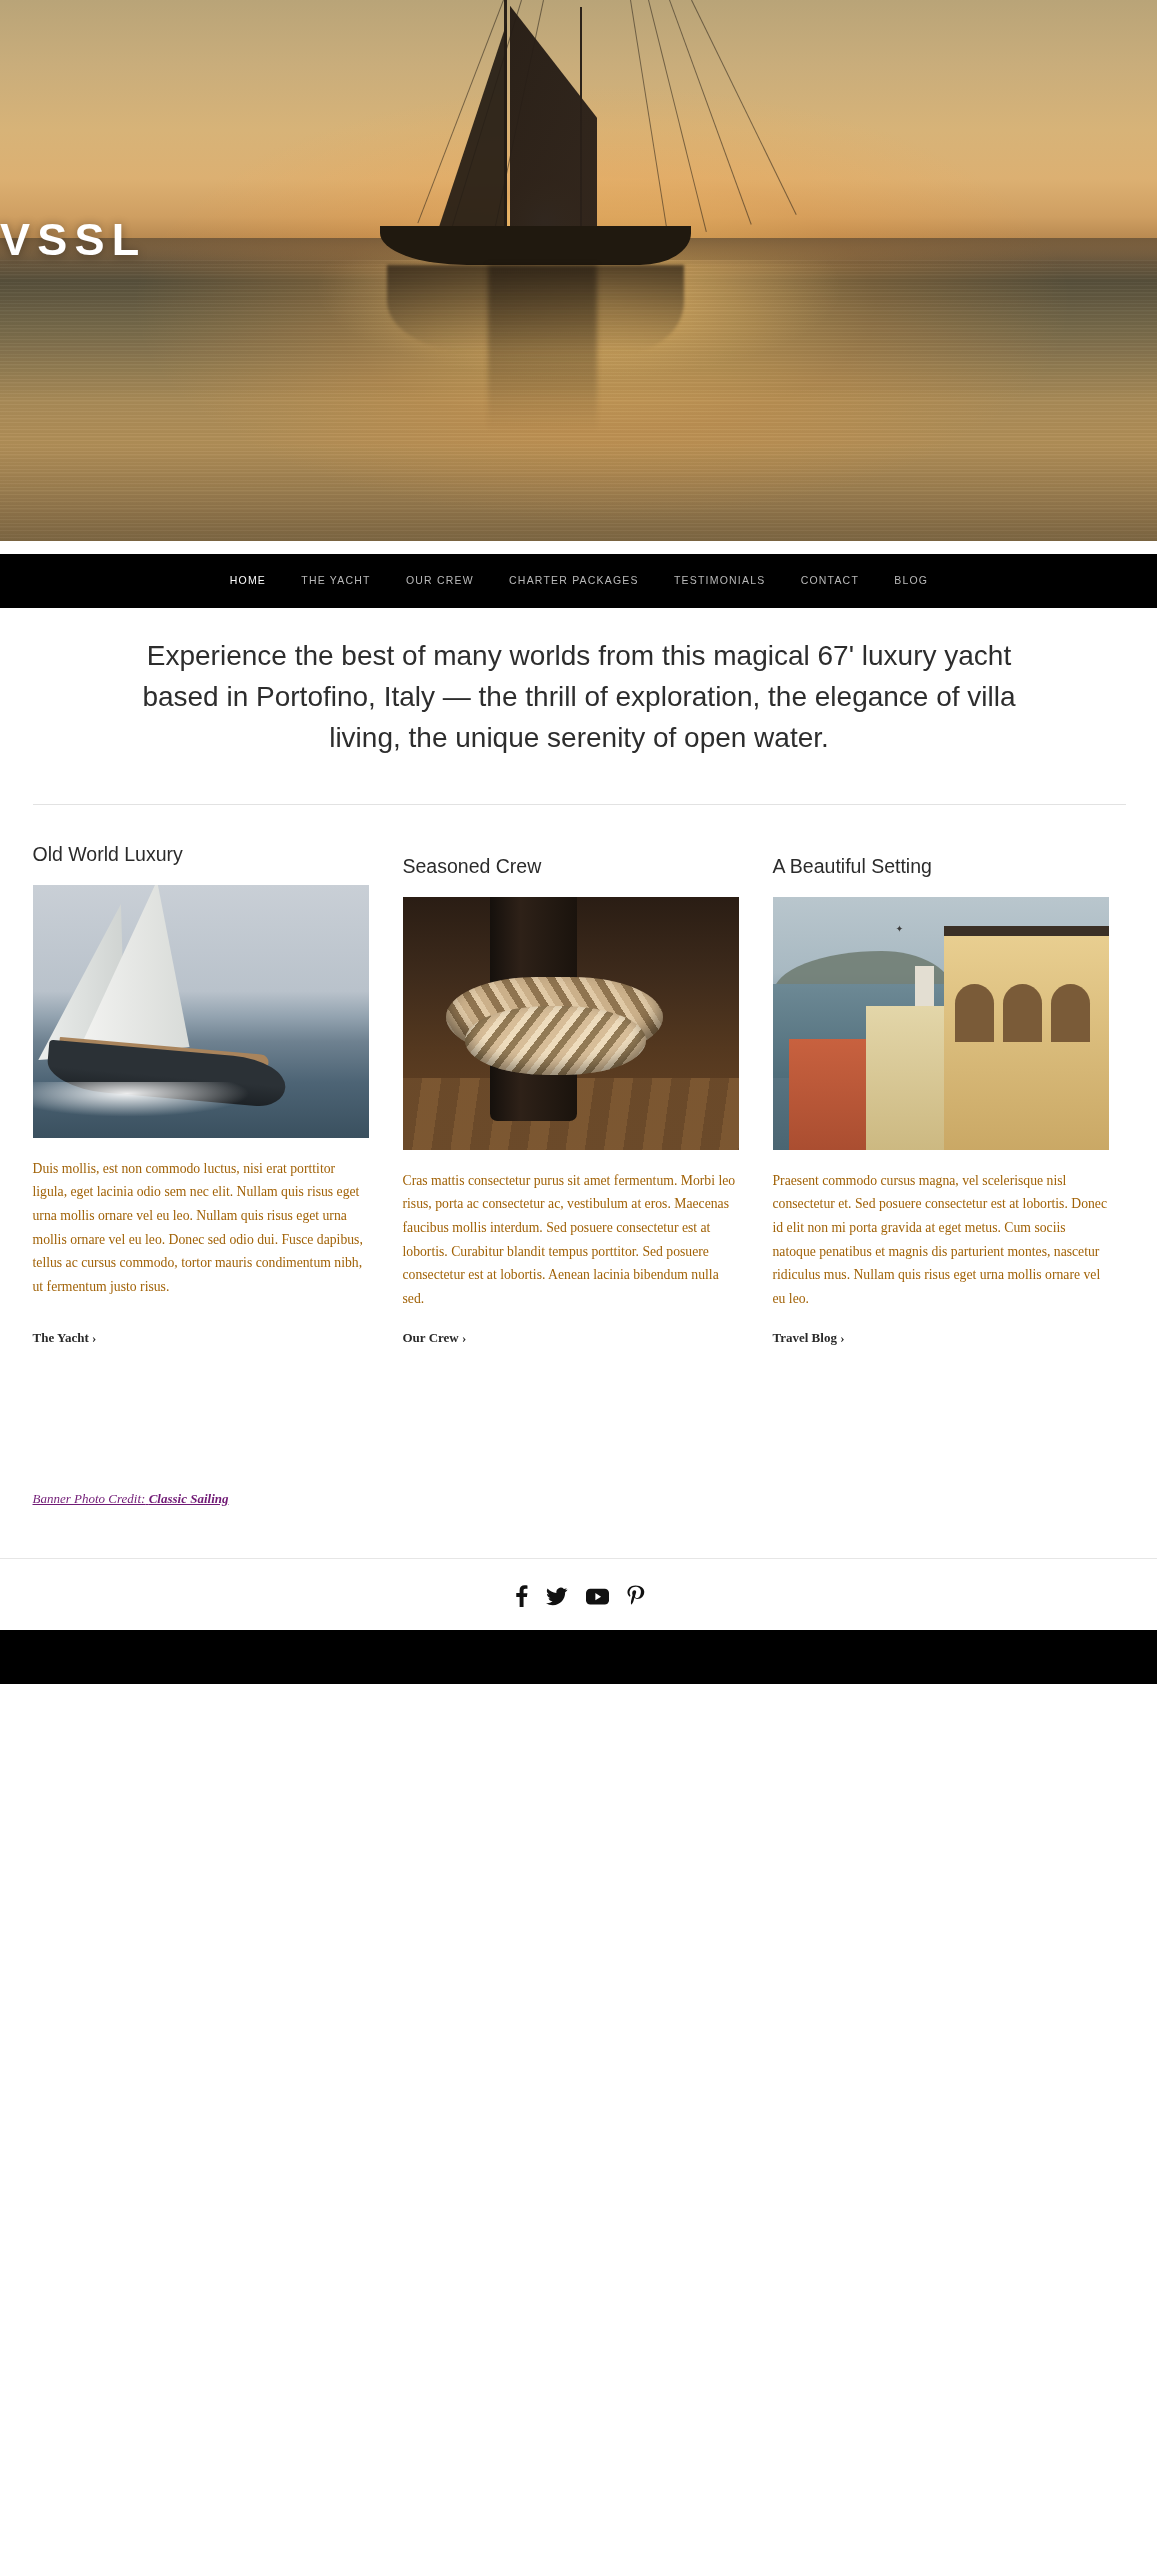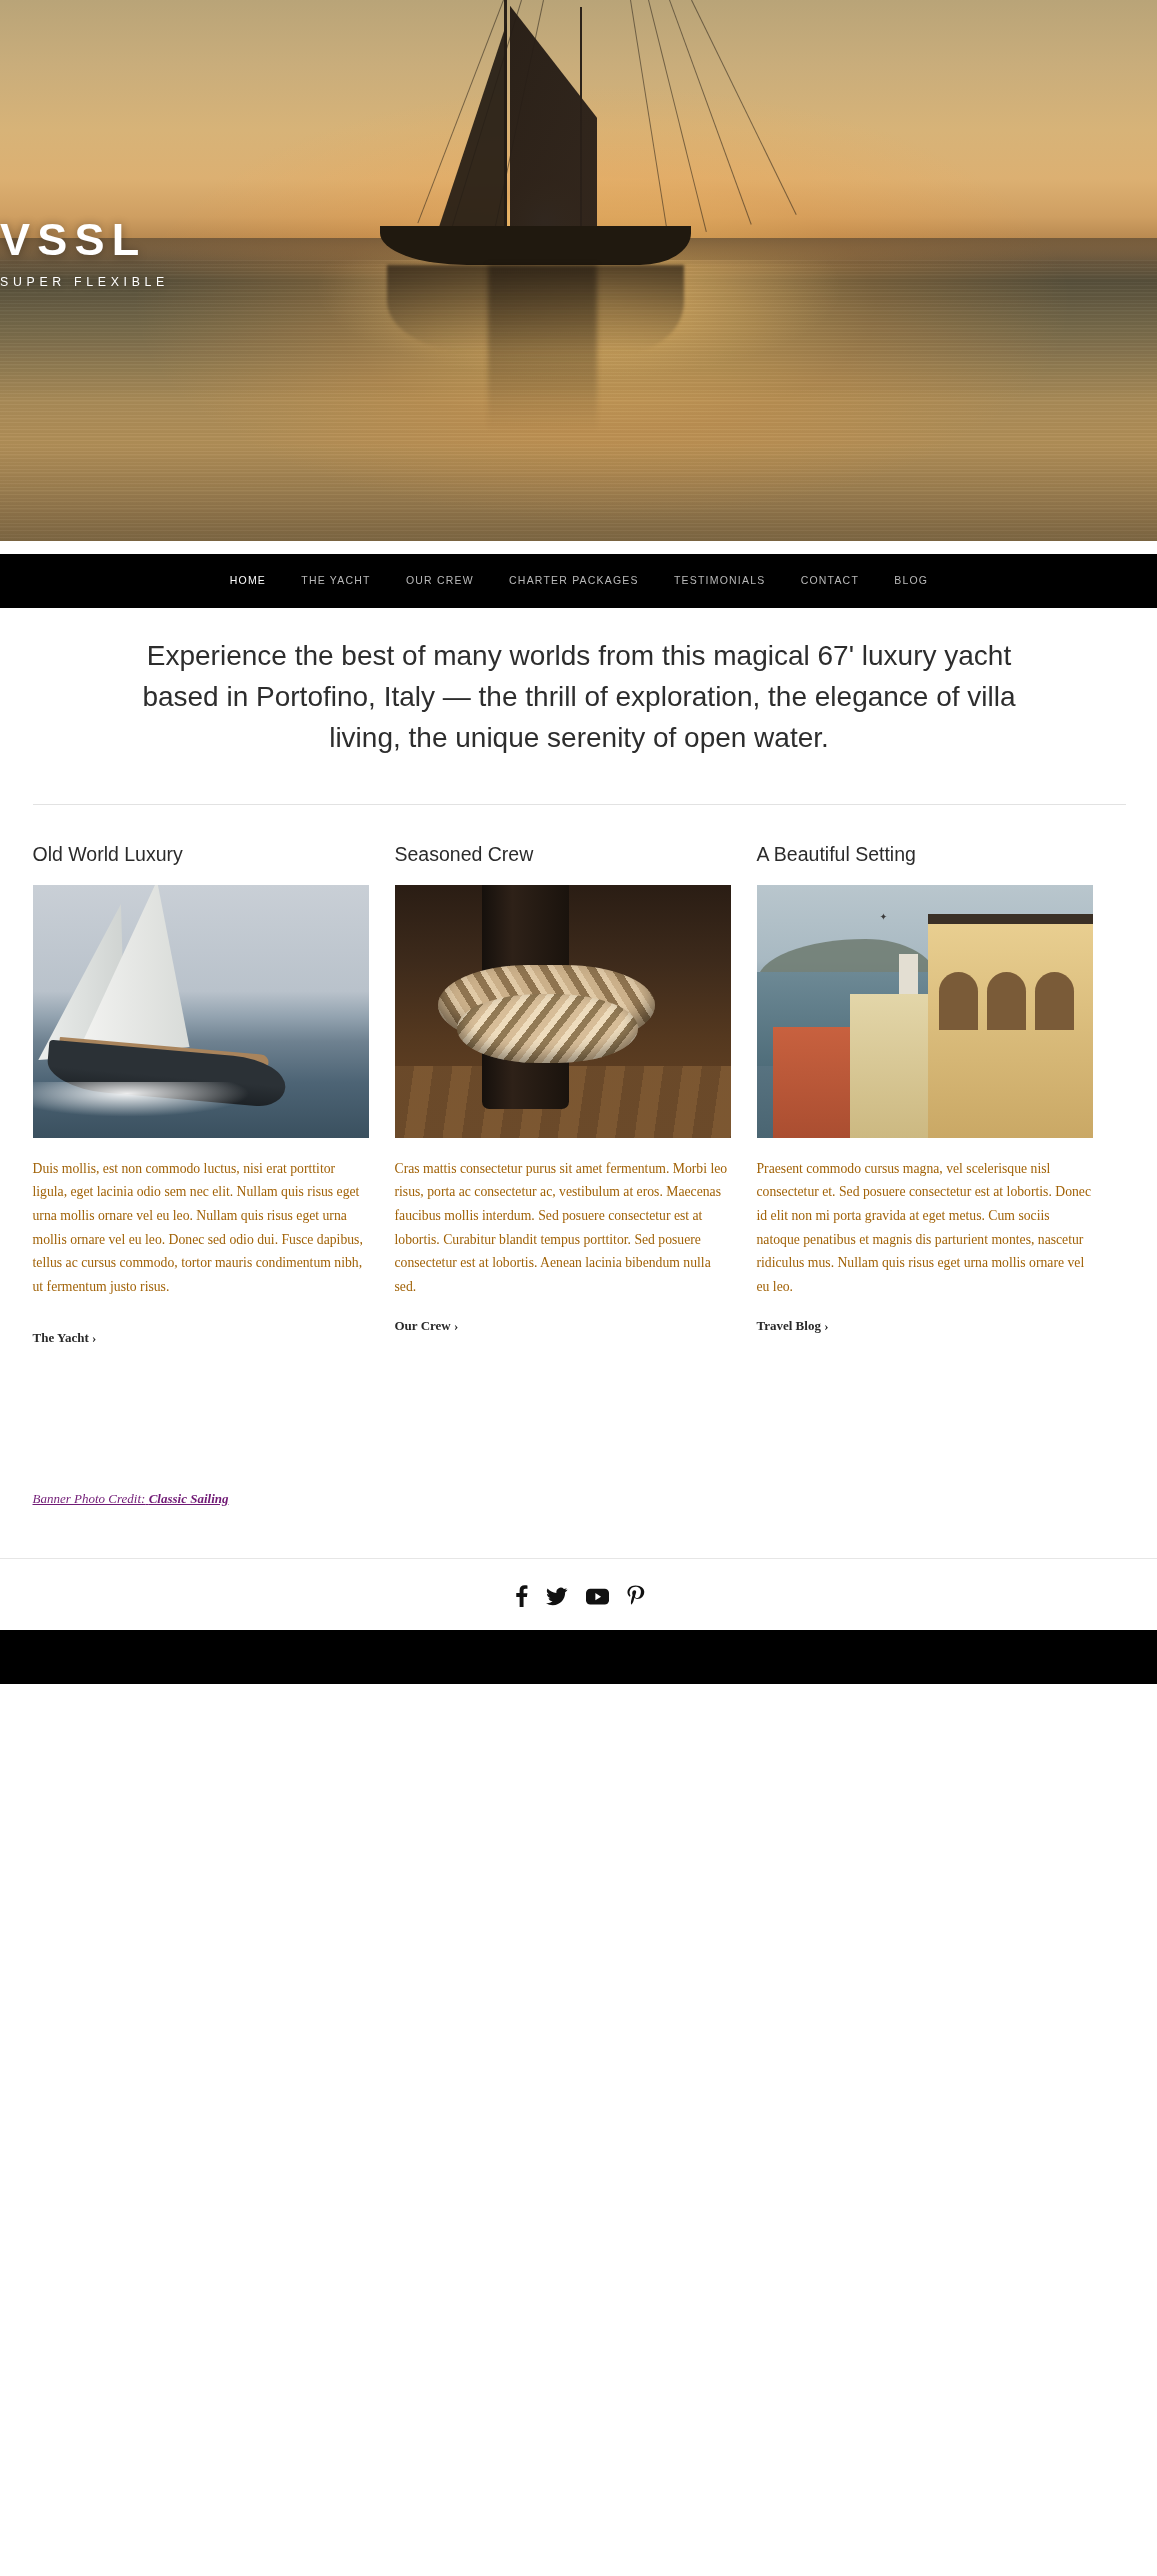--- a/index.html
+++ b/index.html
@@ -178,22 +178,23 @@
   }
   .divider {
     height: 0.7px;
     background: #e2e2e2;
     width: 1093px;
     margin: 4.3px auto 0;
   }
 
   .cols {
     display: flex;
-    gap: 26px;
+    gap: 34px;
     padding: 38px 0 29px;
+    align-items: flex-end;
   }
   .col { width: 336px; }
   .col h3 {
     margin: 0 0 19px;
     font-size: 19.5px;
     font-weight: 400;
     color: #2b2b2b;
   }
   .thumb {
     width: 336px;
@@ -375,21 +376,20 @@
     <div class="mast2"></div>
     <div class="sail-fore"></div>
     <div class="sail-main2"></div>
     <div class="hull"></div>
     <div class="hull-reflect"></div>
     <div class="mast-reflect"></div>
   </div>
 
   <div class="hero-title-wrap">
     <h1 class="hero-title">VSSL</h1>
-    <div class="hero-sub">SUPER FLEXIBLE</div>
   </div>
 </div>
 
 <nav class="nav">
   <div class="nav-row">
     <a class="nav-item active">HOME</a>
     <a class="nav-item">THE YACHT</a>
     <a class="nav-item">OUR CREW</a>
     <a class="nav-item">CHARTER PACKAGES</a>
     <a class="nav-item">TESTIMONIALS</a>

